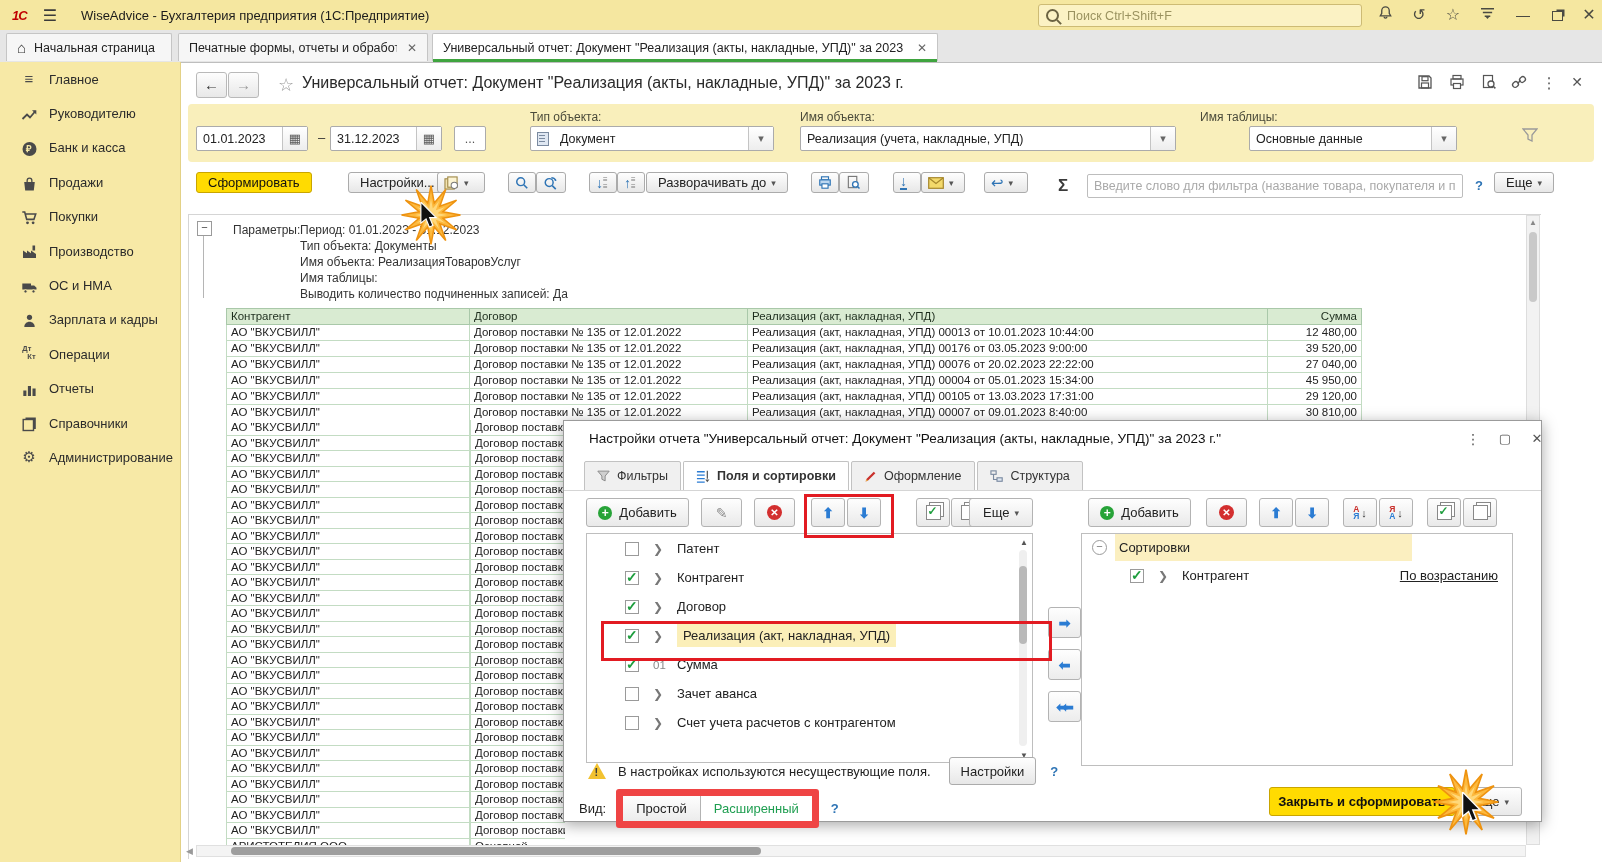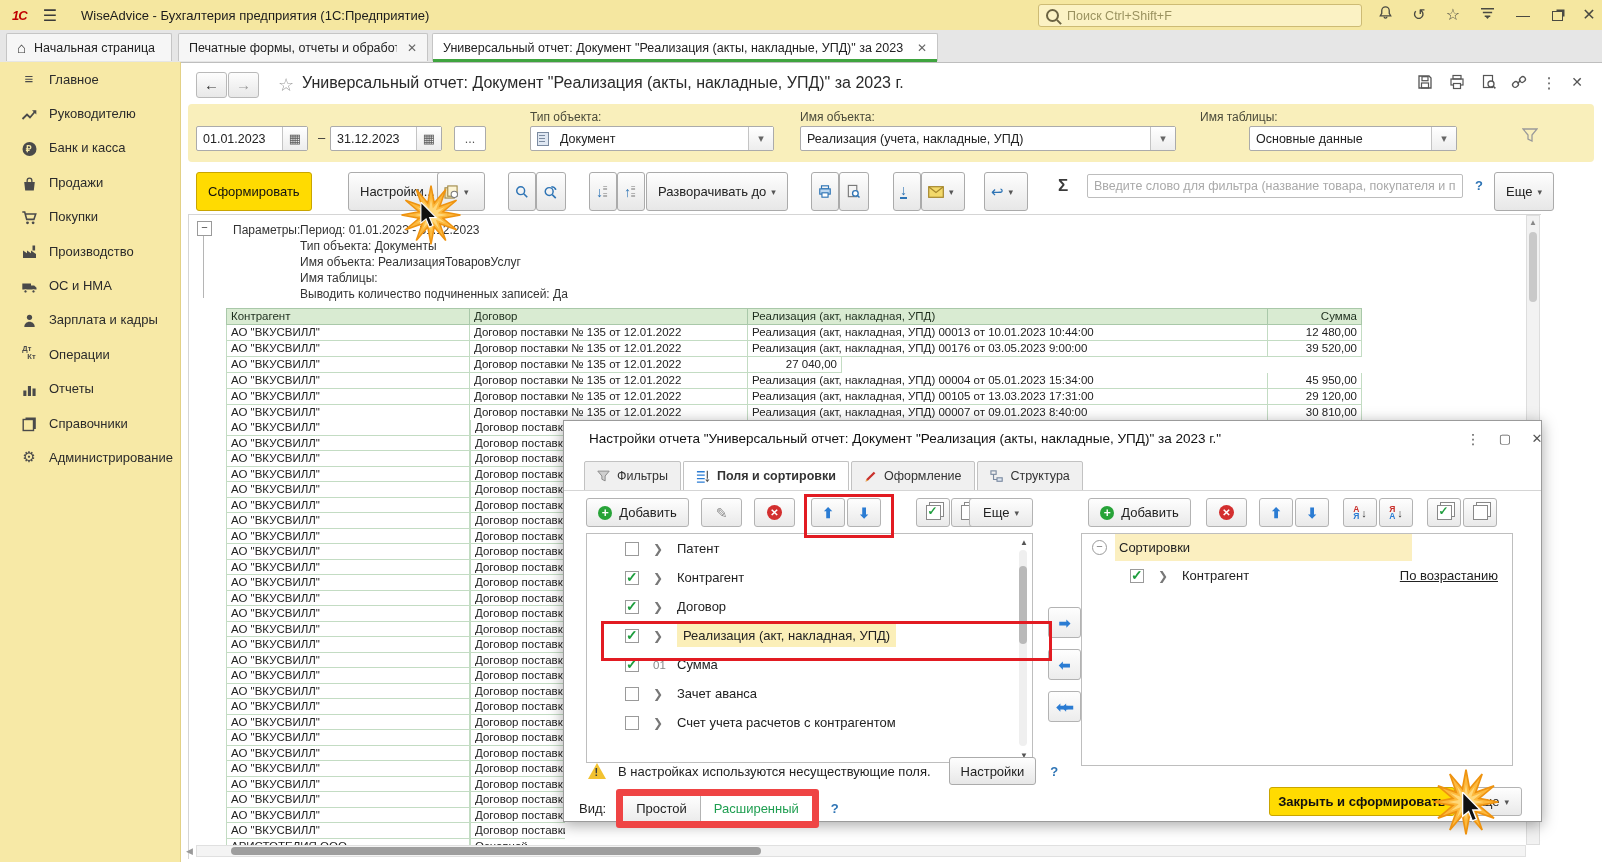--- a/index.html
+++ b/index.html
@@ -49,21 +49,21 @@
           display:flex;align-items:center;font-size:12.5px;color:#222;box-sizing:border-box;}
   .ffield .val{padding-left:6px;flex:1;white-space:nowrap;overflow:hidden;}
   .ffield .seg{width:24px;align-self:stretch;border-left:1px solid #C4C4C4;display:flex;align-items:center;justify-content:center;color:#666;font-size:11px;background:linear-gradient(#fff,#ededed);flex:0 0 auto;}
   .calglyph{font-size:13px;color:#5a5a5a;}
   .docicon{display:inline-block;width:10px;height:12px;border:1px solid #7a8aa0;background:#dfe7f2;margin:0 5px 0 6px;position:relative;flex:0 0 auto;}
   .docicon::after{content:"";position:absolute;left:1px;top:2px;width:6px;height:1px;background:#7a8aa0;box-shadow:0 3px 0 #7a8aa0,0 6px 0 #7a8aa0;}
   .dash{position:absolute;top:26px;font-size:13px;color:#333;}
   .funnel{position:absolute;left:1522px;top:128px;width:16px;height:14px;}
   .funnel svg{display:block;}
   
-  .btn{height:39px;border:1px solid #ABABAB;border-radius:3px;background:linear-gradient(#fefefe,#e7e7e7);
+  .btn{height:21px;border:1px solid #ABABAB;border-radius:3px;background:linear-gradient(#fefefe,#e7e7e7);
        font-size:13px;color:#222;display:inline-flex;align-items:center;padding:0 11px;box-sizing:border-box;white-space:nowrap;}
   .btn.icononly{padding:0 6px;}
   .ybtn{background:#FFDB01;border:1px solid #C9A500;color:#111;}
   .caret{font-size:9px;color:#555;margin-left:5px;}
   .tb{position:absolute;top:172px;}
   .blue{color:#2E74B5;}
   .tglyph{font-size:14px;}
   .filterinput{position:absolute;left:1087px;top:174px;width:376px;height:24px;border:1px solid #BDBDBD;border-radius:2px;
        font-family:"Liberation Sans",sans-serif;font-size:12.5px;color:#333;padding:0 6px;box-sizing:border-box;}
   .filterinput::placeholder{color:#A9A9A9;}
@@ -456,20 +456,21 @@
       </div>
       <div class="trow">
         <div class="tcell c1">АО "ВКУСВИЛЛ"</div>
         <div class="tcell c2">Договор поставки № 135 от 12.01.2022</div>
         <div class="tcell c3">Реализация (акт, накладная, УПД) 00176 от 03.05.2023 9:00:00</div>
         <div class="tcell c4">39 520,00</div>
       </div>
       <div class="trow">
         <div class="tcell c1">АО "ВКУСВИЛЛ"</div>
         <div class="tcell c2">Договор поставки № 135 от 12.01.2022</div>
+        <div class="tcell c3">Реализация (акт, накладная, УПД) 00076 от 20.02.2023 22:22:00</div>
         <div class="tcell c4">27 040,00</div>
       </div>
       <div class="trow">
         <div class="tcell c1">АО "ВКУСВИЛЛ"</div>
         <div class="tcell c2">Договор поставки № 135 от 12.01.2022</div>
         <div class="tcell c3">Реализация (акт, накладная, УПД) 00004 от 05.01.2023 15:34:00</div>
         <div class="tcell c4">45 950,00</div>
       </div>
       <div class="trow">
         <div class="tcell c1">АО "ВКУСВИЛЛ"</div>

